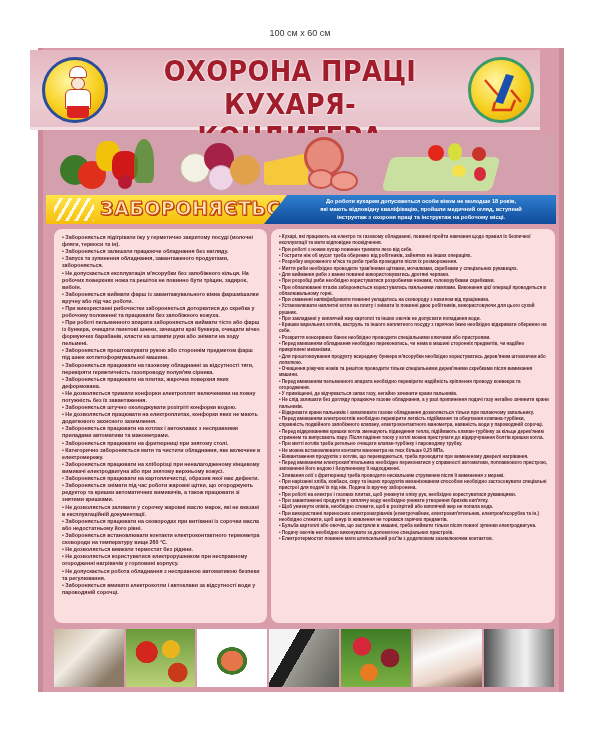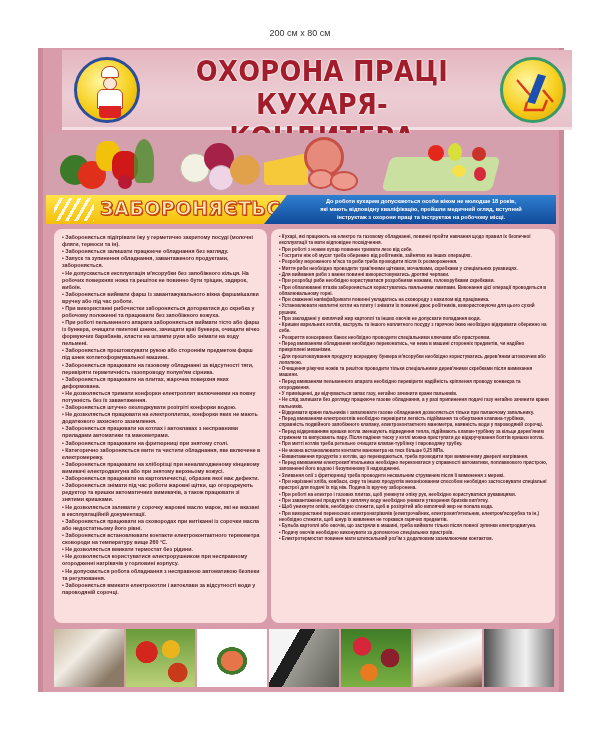--- a/index.html
+++ b/index.html
@@ -7,21 +7,21 @@
   body { font-family: "Liberation Sans", sans-serif; position: relative; }
 
   .dims { position: absolute; top: 28px; left: 0; width: 600px; text-align: center;
           font-size: 9px; color: #333; }
 
   .board { position: absolute; left: 38px; top: 48px; width: 526px; height: 644px;
            background: #d89cab; }
   .board-edge-l { position: absolute; left: 38px; top: 48px; width: 5px; height: 644px; background: #c98a99; }
   .board-edge-r { position: absolute; left: 559px; top: 48px; width: 5px; height: 644px; background: #c98a99; }
 
-  .header { position: absolute; left: 62px; top: 50px; width: 510px; height: 80px;
+  .header { position: absolute; left: 30px; top: 50px; width: 510px; height: 80px;
             background: linear-gradient(#e4b6c0, #eccdd3 60%, #e8c2ca); border-bottom: 3px solid #f3e0e4; }
   .title { position: absolute; left: 110px; top: 5px; width: 300px; text-align: center;
            color: #a11d2c; font-weight: bold; font-family: "DejaVu Sans", sans-serif;
            font-size: 28px; line-height: 33px; letter-spacing: 0.3px; transform: scaleX(0.92);
            text-shadow: 0 0 2px #fff, 0 0 2px #fff; }
 
   .logo { position: absolute; top: 7px; width: 66px; height: 66px; border-radius: 50%;
           background: radial-gradient(circle at 40% 35%, #fff6a0, #f6cf1e 55%, #e2a000); }
   .logo-left { left: 12px; border: 3px solid #2b4d9a; }
   .logo-right { left: 438px; border: 3px solid #3a9a6a; }
@@ -56,21 +56,21 @@
   .col p { color: #4a1f24; font-weight: bold; margin-bottom: 0.2px; }
   .col-left p { font-size: 5.3px; line-height: 7.0px; }
   .col-right p { font-size: 4.55px; line-height: 6.15px; }
 
   .photos { position: absolute; left: 54px; top: 629px; width: 500px; height: 58px; display: flex; gap: 2px; }
   .photo { flex: 1; height: 58px; position: relative; overflow: hidden; }
 </style>
 </head>
 <body>
 
-<div class="dims">200 см х 80 см</div>
+<div class="dims">100 см х 60 см</div>
 
 <div class="board"></div>
 <div class="board-edge-l"></div>
 <div class="board-edge-r"></div>
 
 <div class="header">
   <div class="logo logo-left">
     <div class="chef">
       <div class="hat"></div>
         <div class="face"></div>

